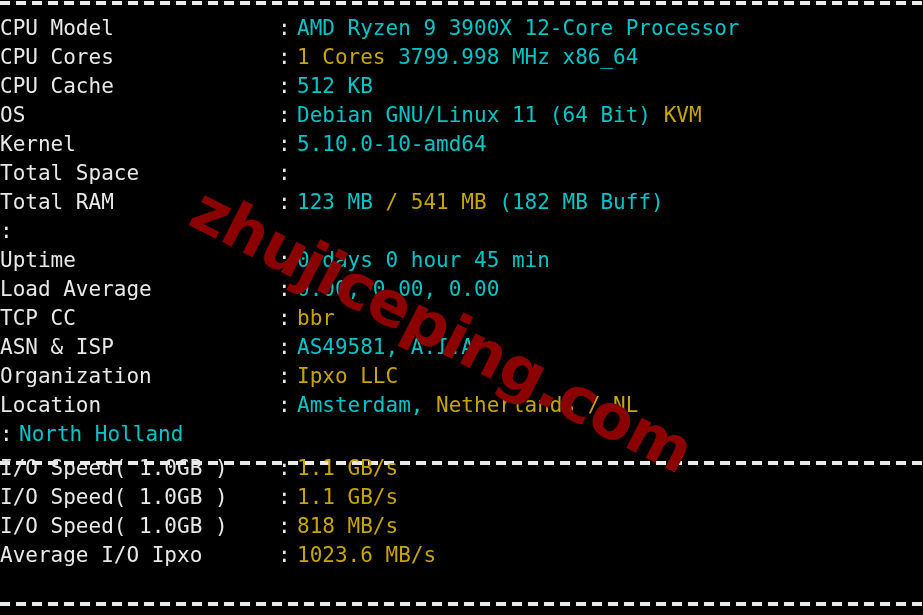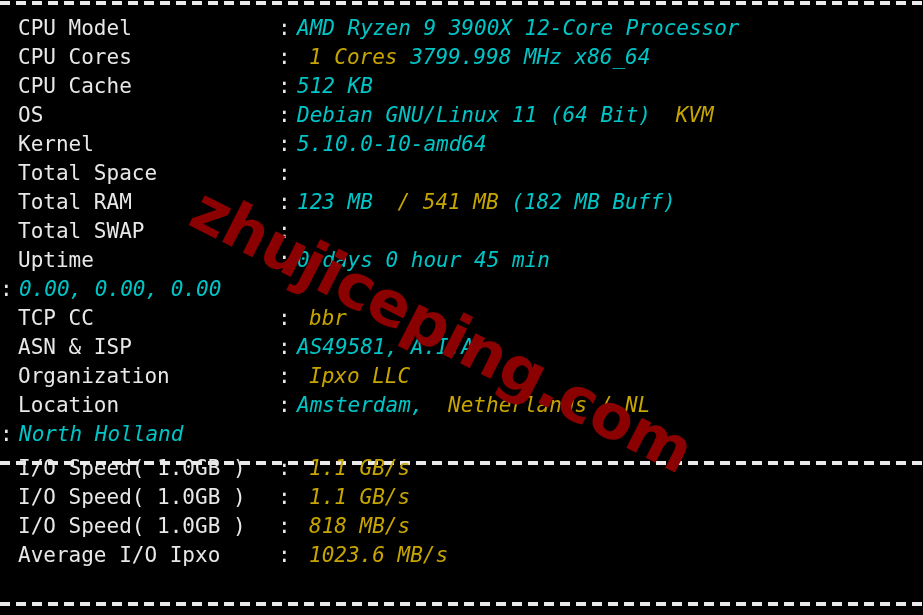--- a/index.html
+++ b/index.html
@@ -71,55 +71,53 @@
     display: flex;
     align-items: baseline;
     height: 29px;
     line-height: 29px;
     font-size: 21px;
     white-space: pre;
   }
   .label {
     display: inline-block;
     width: 278px;
-    padding-left: 18px;
     box-sizing: border-box;
     color: #e8e8e8;
   }
   .colon {
     display: inline-block;
     width: 19px;
     color: #e8e8e8;
   }
   .value {
     display: inline-block;
     white-space: pre;
-    font-style: italic;
   }
   .c  { color: #00c5c7; }   
-  .y  { color: #c7a500; margin-left: 12px; }   
+  .y  { color: #c7a500; }   
 </style>
 </head>
 <body>
 
 <div id="terminal">
 
   <div class="sep" id="sep-top"></div>
 
   <div class="rows" id="block-info">
       <div class="row"><span class="label">CPU Model</span><span class="colon">:</span><span class="value"><span class="c">AMD Ryzen 9 3900X 12-Core Processor</span></span></div>
       <div class="row"><span class="label">CPU Cores</span><span class="colon">:</span><span class="value"><span class="y">1 Cores </span><span class="c">3799.998 MHz x86_64</span></span></div>
       <div class="row"><span class="label">CPU Cache</span><span class="colon">:</span><span class="value"><span class="c">512 KB</span></span></div>
       <div class="row"><span class="label">OS</span><span class="colon">:</span><span class="value"><span class="c">Debian GNU/Linux 11 (64 Bit) </span><span class="y">KVM</span></span></div>
       <div class="row"><span class="label">Kernel</span><span class="colon">:</span><span class="value"><span class="c">5.10.0-10-amd64</span></span></div>
       <div class="row"><span class="label">Total Space</span><span class="colon">:</span></div>
       <div class="row"><span class="label">Total RAM</span><span class="colon">:</span><span class="value"><span class="c">123 MB </span><span class="y">/ 541 MB </span><span class="c">(182 MB Buff)</span></span></div>
-      <div class="row"><span class="label">Total SWAP</span><span class="colon">:</span></div>
+      <div class="row"><span class="colon">:</span></div>
       <div class="row"><span class="label">Uptime</span><span class="colon">:</span><span class="value"><span class="c">0 days 0 hour 45 min</span></span></div>
-      <div class="row"><span class="colon">:</span><span class="value"><span class="c">0.00, 0.00, 0.00</span></span></div>
+      <div class="row"><span class="label">Load Average</span><span class="colon">:</span><span class="value"><span class="c">0.00, 0.00, 0.00</span></span></div>
       <div class="row"><span class="label">TCP CC</span><span class="colon">:</span><span class="value"><span class="y">bbr</span></span></div>
       <div class="row"><span class="label">ASN &amp; ISP</span><span class="colon">:</span><span class="value"><span class="c">AS49581, A.I.A</span></span></div>
       <div class="row"><span class="label">Organization</span><span class="colon">:</span><span class="value"><span class="y">Ipxo LLC</span></span></div>
       <div class="row"><span class="label">Location</span><span class="colon">:</span><span class="value"><span class="c">Amsterdam, </span><span class="y">Netherlands / NL</span></span></div>
       <div class="row"><span class="colon">:</span><span class="value"><span class="c">North Holland</span></span></div>
     </div>
 
   <div class="sep" id="sep-middle"></div>
 
   <div class="rows" id="block-io">

